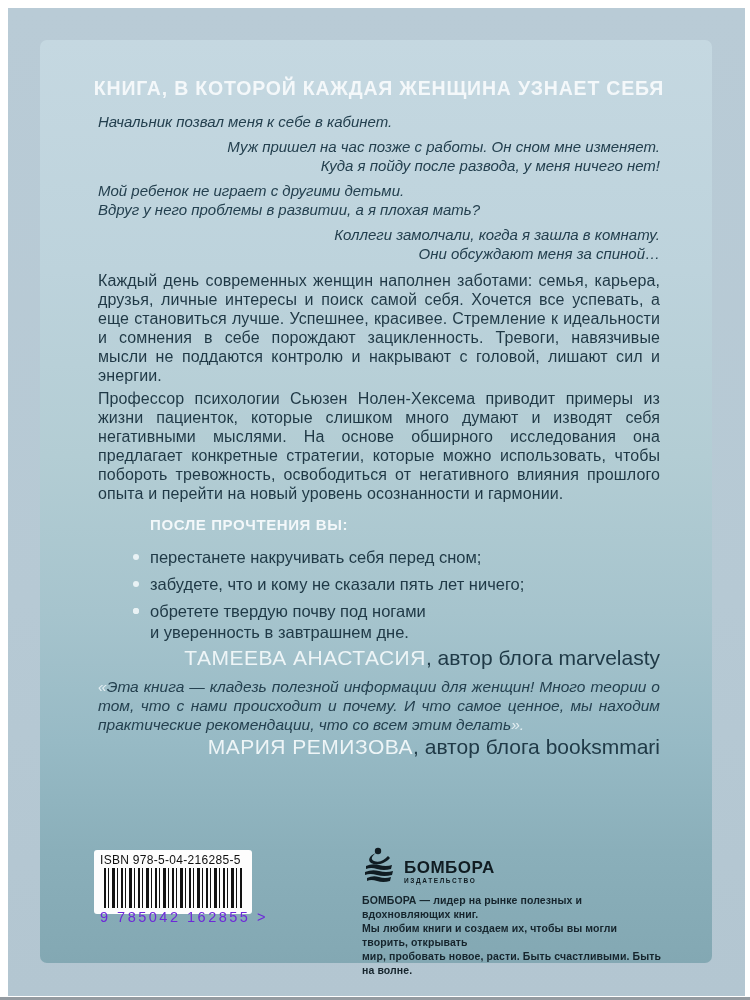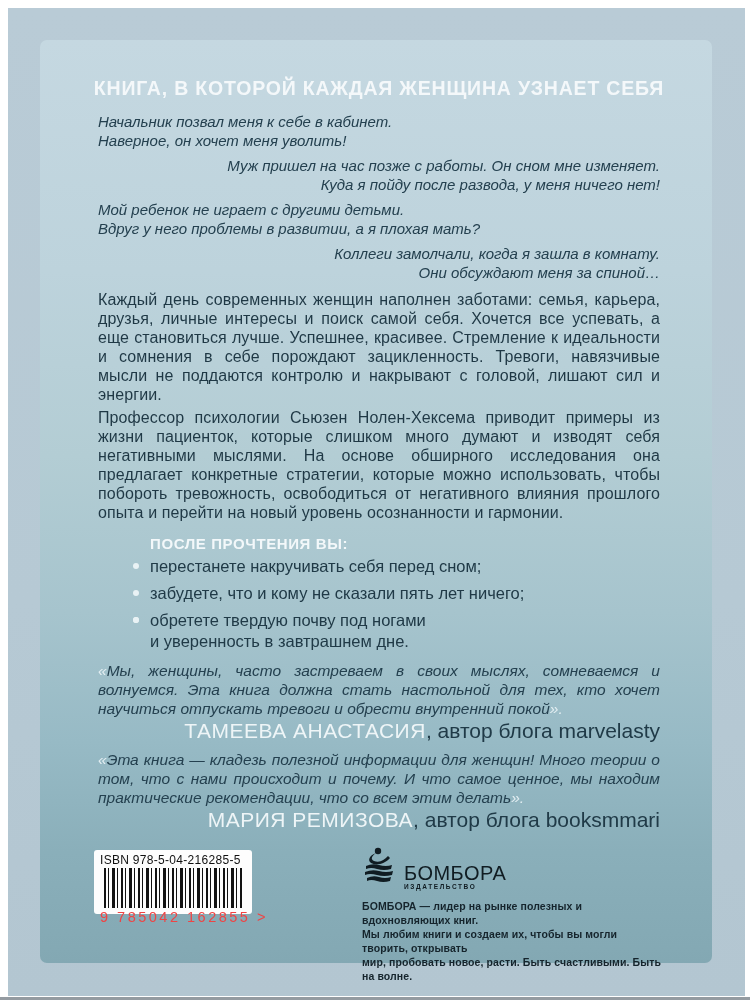--- a/index.html
+++ b/index.html
@@ -34,21 +34,21 @@
   .tline{white-space:nowrap;}
   .para{
     margin:8px 0 0 0;font-size:16px;line-height:19px;text-align:justify;
     color:#1f3845;letter-spacing:0.1px;
   }
   .para + .para{margin-top:4px;}
   .after-heading{
     margin:12px 0 0 52px;color:#f3f8fa;font-weight:bold;font-size:15px;
     letter-spacing:0.6px;line-height:20px;
   }
-  .after-list{list-style:none;margin:2px 0 0 0;padding:0 0 0 52px;}
+  .after-list{list-style:none;margin:12px 0 0 0;padding:0 0 0 52px;}
   .after-list li{
     position:relative;font-size:16.5px;line-height:21px;color:#203a47;margin-bottom:6px;
   }
   .bullet{
     position:absolute;left:-17px;top:7px;width:6px;height:6px;border-radius:50%;
     background:#e9f2f5;display:inline-block;
   }
   .pre{white-space:pre-line;}
   .testimonial{
     margin:10px 0 0 0;font-style:italic;font-size:15.5px;line-height:19px;
@@ -66,44 +66,43 @@
     position:absolute;left:0;top:4px;width:158px;height:64px;background:#fdfdfd;
     border-radius:3px;box-sizing:border-box;padding:4px 6px 3px;text-align:left;
   }
   .isbn{font-size:12px;line-height:13px;color:#111;letter-spacing:0.3px;}
   .bars{
     height:40px;margin:1px 4px 0;
     background:repeating-linear-gradient(90deg,
       #121212 0 2px,#fdfdfd 2px 4px,#121212 4px 5px,#fdfdfd 5px 8px,
       #121212 8px 11px,#fdfdfd 11px 13px,#121212 13px 14px,#fdfdfd 14px 17px);
   }
-  .digits{font-size:14.5px;line-height:16px;color:#ef4444;letter-spacing:2.5px;margin-top:1px;white-space:nowrap;}
+  .digits{font-size:14.5px;line-height:16px;color:#6d28d9;letter-spacing:2.5px;margin-top:1px;white-space:nowrap;}
   .publisher{position:absolute;left:268px;top:0;right:0;}
   .logo-row{display:flex;align-items:flex-start;}
   .logo-icon{width:34px;height:36px;flex:0 0 auto;margin-right:8px;}
-  .logo-name{font-size:20px;font-weight:normal;color:#101c22;letter-spacing:0.5px;line-height:19px;margin-top:18px;}
+  .logo-name{font-size:17px;font-weight:bold;color:#101c22;letter-spacing:0.5px;line-height:19px;margin-top:12px;}
   .logo-sub{font-size:6.5px;font-weight:bold;color:#101c22;letter-spacing:1.6px;line-height:8px;}
   .about{
     margin-top:8px;font-size:10.5px;line-height:14px;font-weight:bold;
     color:#15242c;letter-spacing:0.1px;
   }
 </style>
 </head>
 <body>
 
 <div class="page">
   <div class="backdrop">
     <div class="cover">
 
       <div class="headline">КНИГА, В КОТОРОЙ КАЖДАЯ ЖЕНЩИНА УЗНАЕТ СЕБЯ</div>
 
       <div class="thoughts">
         <div class="tgroup left">
           <div class="tline">Начальник позвал меня к себе в кабинет.</div>
-          <div class="tline">Наверное, он хочет меня уволить!</div>
         </div>
         <div class="tgroup right">
           <div class="tline">Муж пришел на час позже с работы. Он сном мне изменяет.</div>
           <div class="tline">Куда я пойду после развода, у меня ничего нет!</div>
         </div>
         <div class="tgroup left">
           <div class="tline">Мой ребенок не играет с другими детьми.</div>
           <div class="tline">Вдруг у него проблемы в развитии, а я плохая мать?</div>
         </div>
         <div class="tgroup right">
@@ -117,21 +116,20 @@
 
       <div class="after-heading">ПОСЛЕ ПРОЧТЕНИЯ ВЫ:</div>
       <ul class="after-list">
         <li><span class="bullet"></span><span class="pre">перестанете накручивать себя перед сном;</span></li>
         <li><span class="bullet"></span><span class="pre">забудете, что и кому не сказали пять лет ничего;</span></li>
         <li><span class="bullet"></span></li>
         <li><span class="bullet"></span><span class="pre">обретете твердую почву под ногами
 и уверенность в завтрашнем дне.</span></li>
       </ul>
 
-      <div class="testimonial t1"><span class="qmark">«</span><span>Мы, женщины, часто застреваем в своих мыслях, сомневаемся и волнуемся. Эта книга должна стать настольной для тех, кто хочет научиться отпускать тревоги и обрести внутренний покой</span><span class="qmark">».</span></div>
       <div class="attribution"><span class="attr-name">ТАМЕЕВА АНАСТАСИЯ</span><span class="attr-note">, автор блога marvelasty</span></div>
 
       <div class="testimonial t2"><span class="qmark">«</span><span>Эта книга — кладезь полезной информации для женщин! Много теории о том, что с нами происходит и почему. И что самое ценное, мы находим практические рекомендации, что со всем этим делать</span><span class="qmark">».</span></div>
       <div class="attribution"><span class="attr-name">МАРИЯ РЕМИЗОВА</span><span class="attr-note">, автор блога booksmmari</span></div>
 
       <div class="footer">
         <div class="barcode-box">
           <div class="isbn">ISBN 978-5-04-216285-5</div>
           <div class="bars"></div>
           <div class="digits">9 785042 162855 &gt;</div>

